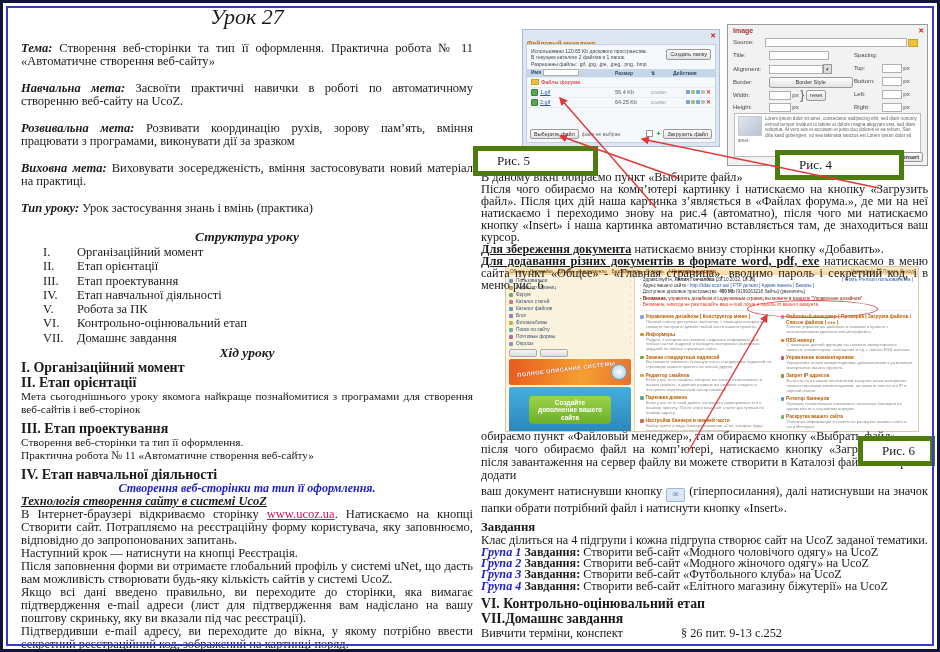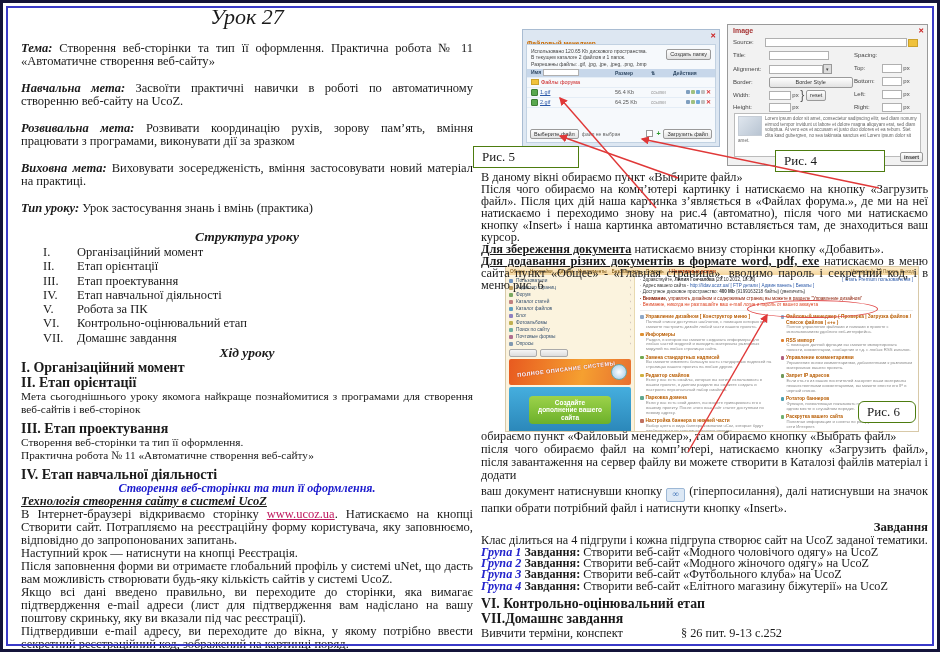--- a/index.html
+++ b/index.html
@@ -19,22 +19,22 @@
   .slist{margin-top:1px;}
   .srow{display:flex;font-size:12.5px;line-height:14.3px;}
   .snum{width:34px;margin-left:22px;flex:none;}
   .h{font-weight:bold;font-size:14px;line-height:15px;}
   .small{font-size:11.3px;line-height:12.5px;text-align:justify;margin:0;}
   .blueline{color:#1a1acd;font-weight:bold;font-style:italic;text-align:center;font-size:12px;line-height:13px;}
   .techline{font-weight:bold;font-style:italic;text-decoration:underline;font-size:12.5px;line-height:13px;}
   .blue-link{color:#be185d;text-decoration:underline;cursor:pointer;}
 
   
-  .figbox{position:absolute;background:#fff;border:1px solid #4d7c0f;font-size:13px;
-          padding:3px 8px 3px 8px;z-index:4;line-height:14px;}
+  .figbox{position:absolute;background:#fff;border:5px solid #4d7c0f;font-size:13px;
+          padding:3px 8px 3px 19px;z-index:4;line-height:14px;}
 
   
   .mini{font-family:"Liberation Sans",sans-serif;}
   .mbtn{display:inline-block;background:linear-gradient(#fefefe,#e2e2e2);border:1px solid #9a9a9a;
         border-radius:2px;padding:1px 3px;font-size:5.5px;line-height:6.5px;color:#333;}
   .inp{background:#fff;border:1px solid #b0b0b0;display:inline-block;height:7px;vertical-align:middle;}
   .closex{position:absolute;right:3px;top:2px;color:#cc2222;font-size:7px;font-weight:bold;line-height:7px;cursor:pointer;}
 
   
   .fig5{position:absolute;left:522px;top:29px;width:196px;height:116px;background:#dde7f2;
@@ -125,21 +125,21 @@
 
   .ellipse{position:absolute;left:747px;top:300px;width:129px;height:16px;border:1.5px solid #e04545;
            border-radius:50%;z-index:5;pointer-events:none;}
 
   
   .bottom{position:absolute;left:481px;top:430px;width:447px;font-size:12.3px;z-index:2;}
   .bottom p{margin:0;text-align:justify;line-height:13px;}
   .linkicon{display:inline-block;width:17px;height:12px;background:#dce8f5;border:1px solid #9db8d6;
             border-radius:2px;color:#3a6fb5;font-weight:bold;font-size:9px;line-height:11px;
             text-align:center;vertical-align:-2px;margin:0 4px;}
-  .zavd{font-weight:bold;text-align:right;font-size:12.8px;margin-top:5px;line-height:14px;}
+  .zavd{font-weight:bold;text-align:left;font-size:12.8px;margin-top:5px;line-height:14px;}
   .grow{font-size:12.2px;line-height:11.2px;}
   .gname{color:#2222cc;font-weight:bold;font-style:italic;}
   .gbold{font-weight:bold;}
   .bh{font-weight:bold;font-size:13.8px;line-height:15px;}
   .hw{font-size:12.3px;line-height:14px;}
   .hw .ref{margin-left:58px;}
 
   .arrows{position:absolute;left:0;top:0;z-index:6;pointer-events:none;}
 </style>
 </head>
@@ -540,21 +540,21 @@
                 </div>
                 <div class="fd">Полезная информация и советы по раскрутке вашего сайта в сети Интернет.</div>
               </div>
 
           </div>
         </div>
       </div>
     </div>
   </div>
   <div class="ellipse"></div>
-  <div class="figbox" style="left:858px;top:401px;width:40px;border-radius:6px;">Рис. 6</div>
+  <div class="figbox" style="left:858px;top:436px;width:40px;">Рис. 6</div>
 
   <div class="bottom">
     <p style="text-align:left;">обираємо пункт «Файловый менеджер», там обираємо кнопку «Выбрать файл»</p>
     <p>після чого обираємо файл на комп’ютері, натискаємо кнопку «Загрузить файл», після завантаження на сервер файлу ви можете створити в Каталозі файлів матеріал і додати</p>
     <p style="margin-top:3px;"><span>ваш документ натиснувши кнопку</span><span class="linkicon">∞</span><span>(гіперпосилання), далі натиснувши на значок папки обрати потрібний файл і натиснути кнопку «Insert».</span></p>
 
     <div class="zavd">Завдання</div>
     <p class="grow" style="text-align:left;font-family:Liberation Serif, serif;">Клас ділиться на 4 підгрупи і кожна підгрупа створює сайт на UcoZ заданої тематики.</p>
     <div class="grow"><span class="gname">Група 1</span><span class="gbold"> Завдання:</span><span> Створити веб-сайт «Модного чоловічого одягу» на UcoZ</span></div>
     <div class="grow"><span class="gname">Група 2</span><span class="gbold"> Завдання:</span><span> Створити веб-сайт «Модного жіночого одягу» на UcoZ</span></div>

